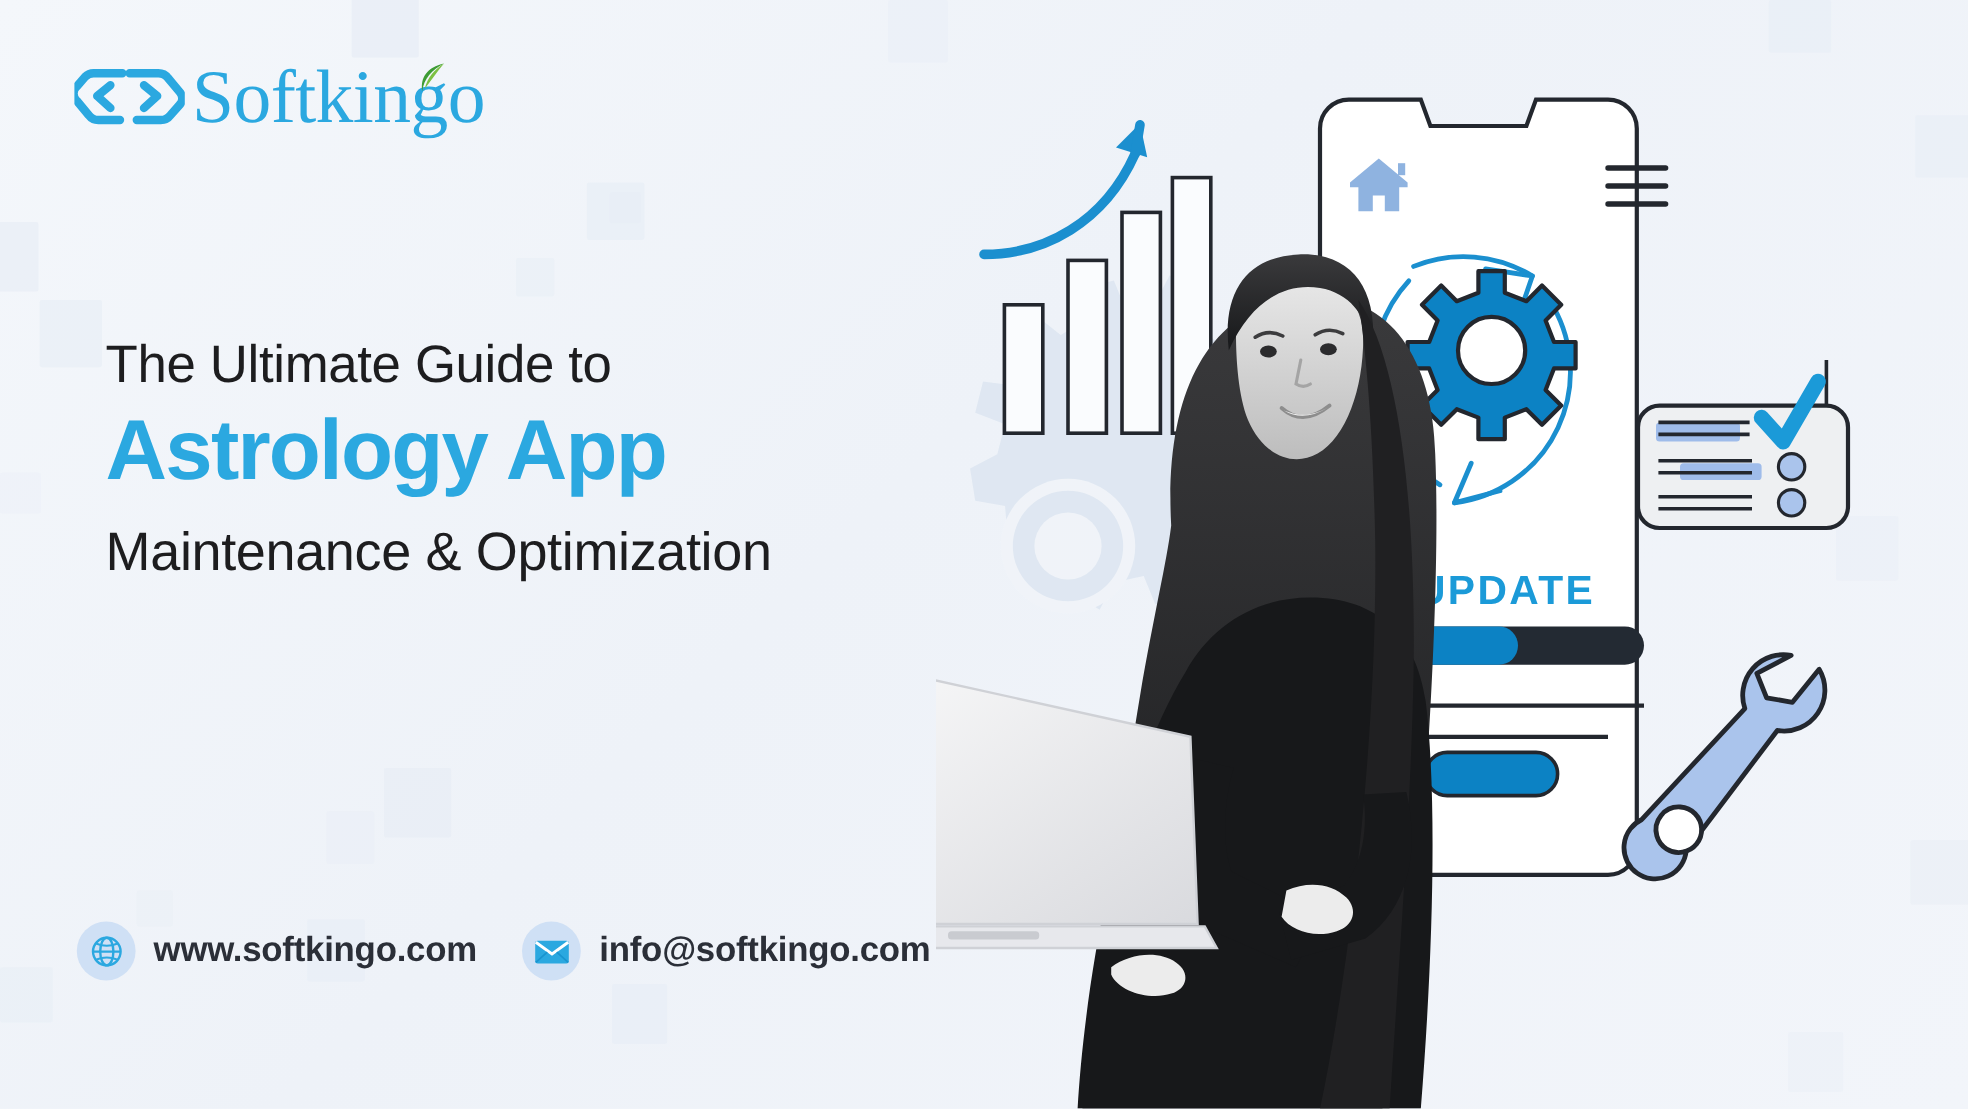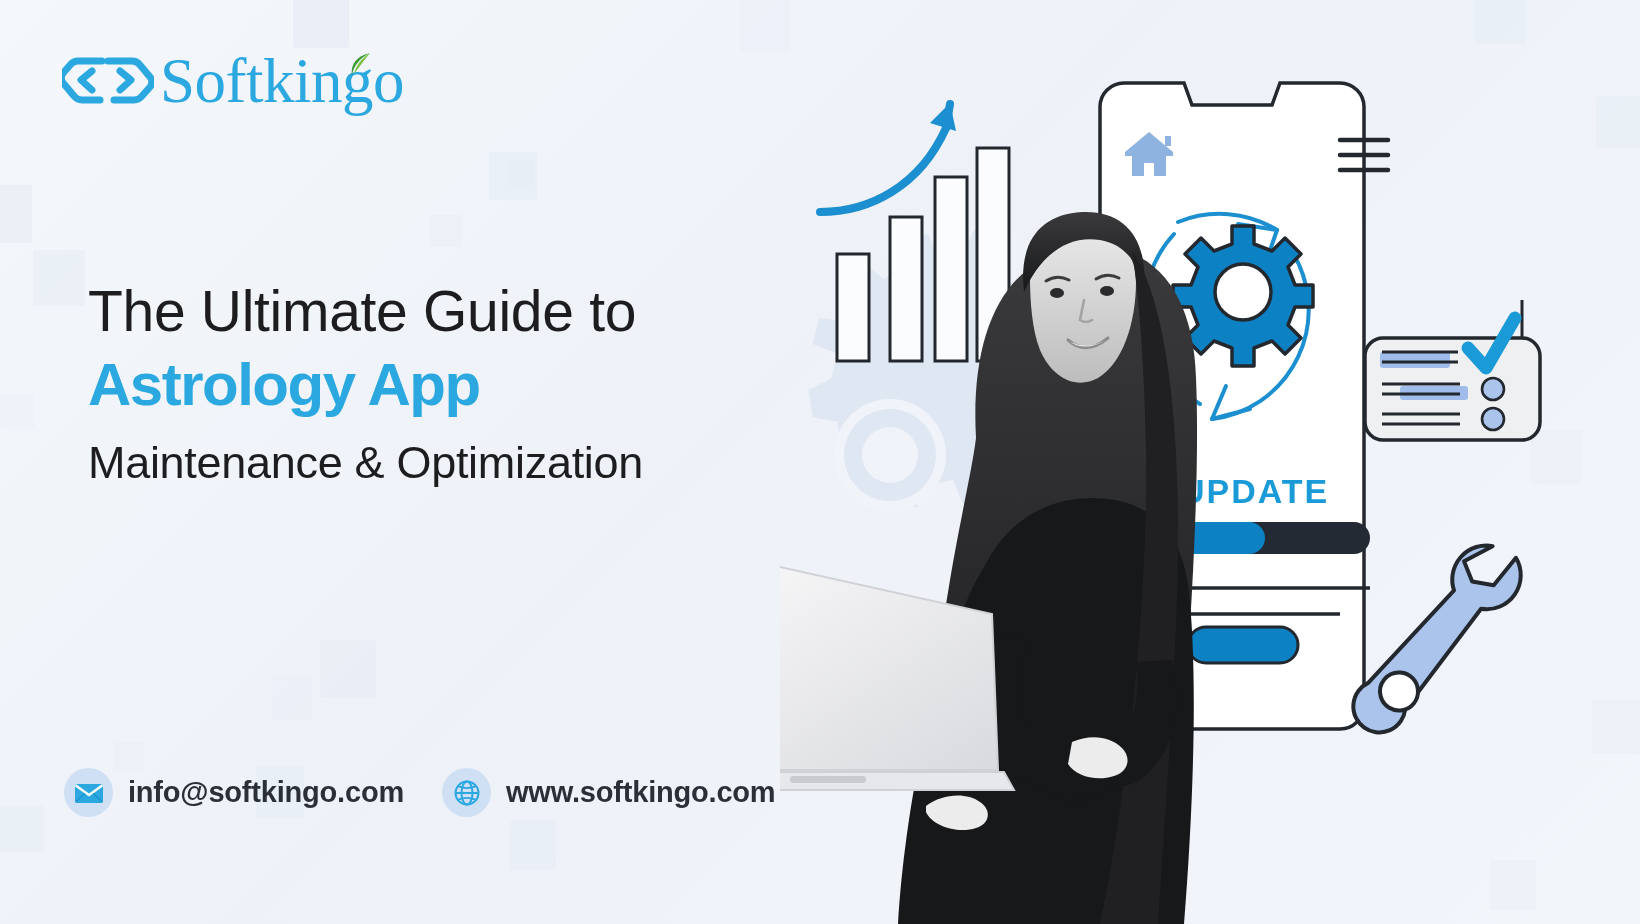--- a/index.html
+++ b/index.html
@@ -43,28 +43,28 @@
   }
   #logo .leaf {
     position: absolute;
     left: 188px; top: 2px;
     width: 24px; height: 26px;
   }
 
   
   #headline { position: absolute; left: 88px; top: 278px; width: 790px; }
   .h-line1 {
-    font-size: 57px;
+    font-size: 44px;
     font-weight: 400;
     color: #1d1d1f;
     letter-spacing: -.3px;
     line-height: 1.18;
   }
   .h-line2 {
-    font-size: 60px;
+    font-size: 71px;
     font-weight: 700;
     color: #2ba8e0;
     letter-spacing: -1.5px;
     line-height: 1.12;
     margin-top: 6px;
   }
   .h-line3 {
     font-size: 45px;
     font-weight: 400;
     color: #1d1d1f;
@@ -146,40 +146,40 @@
   <div id="headline">
     <div class="h-line1">The Ultimate Guide to</div>
     <div class="h-line2">Astrology App</div>
     <div class="h-line3">Maintenance &amp; Optimization</div>
   </div>
 
   <div id="contact">
 
     <div class="contact-item">
       <span class="contact-ic">
-        <svg width="30" height="24" viewBox="0 0 30 24">
-          <rect x="1" y="3" width="28" height="19" rx="2" fill="#2ba8e0"></rect>
-          <path d="M1.5 4.2 L15 14 L28.5 4.2" fill="none" stroke="#ffffff" stroke-width="2.4"></path>
-          <path d="M1.5 21 L11 12.5 M28.5 21 L19 12.5" fill="none" stroke="#1a94cf" stroke-width="1.4"></path>
-        </svg>
-      </span>
-      <span class="contact-txt">info@softkingo.com</span>
-    </div>
-
-    <div class="contact-item">
-      <span class="contact-ic">
         <svg width="30" height="30" viewBox="0 0 30 30">
           <circle cx="15" cy="15" r="11.5" fill="none" stroke="#2ba8e0" stroke-width="2"></circle>
           <ellipse cx="15" cy="15" rx="5.5" ry="11.5" fill="none" stroke="#2ba8e0" stroke-width="2"></ellipse>
           <line x1="3.5" y1="15" x2="26.5" y2="15" stroke="#2ba8e0" stroke-width="2"></line>
           <path d="M6 8.2 Q15 12 24 8.2" fill="none" stroke="#2ba8e0" stroke-width="1.8"></path>
           <path d="M6 21.8 Q15 18 24 21.8" fill="none" stroke="#2ba8e0" stroke-width="1.8"></path>
         </svg>
       </span>
       <span class="contact-txt">www.softkingo.com</span>
+    </div>
+
+    <div class="contact-item">
+      <span class="contact-ic">
+        <svg width="30" height="24" viewBox="0 0 30 24">
+          <rect x="1" y="3" width="28" height="19" rx="2" fill="#2ba8e0"></rect>
+          <path d="M1.5 4.2 L15 14 L28.5 4.2" fill="none" stroke="#ffffff" stroke-width="2.4"></path>
+          <path d="M1.5 21 L11 12.5 M28.5 21 L19 12.5" fill="none" stroke="#1a94cf" stroke-width="1.4"></path>
+        </svg>
+      </span>
+      <span class="contact-txt">info@softkingo.com</span>
     </div>
 
   </div>
 
   <div id="art">
     <svg width="860" height="924" viewBox="0 0 860 924">
 
       <g opacity="0.85">
         <path d="M96 470
                  l-2-24 -23-4 -4-25 21-11 6-23 -23-9 6-24 24 3 15-19 -15-18 17-17 19 15 20-12 -3-24 24-6 9 22 23-5 11-21 21 13 -4 23 19 15 18-15 17 17 -15 19 12 20 24-3 6 24 -22 9 5 23 21 11 -13 21 -23-4 -15 19 15 18 -17 17 -19-15 -20 12 3 24 -24 6 -9-22 -23 5 -11 21 -21-13 4-23 -19-15z" fill="#dde6f1" transform="translate(-44,-60) scale(1.08)"></path>

